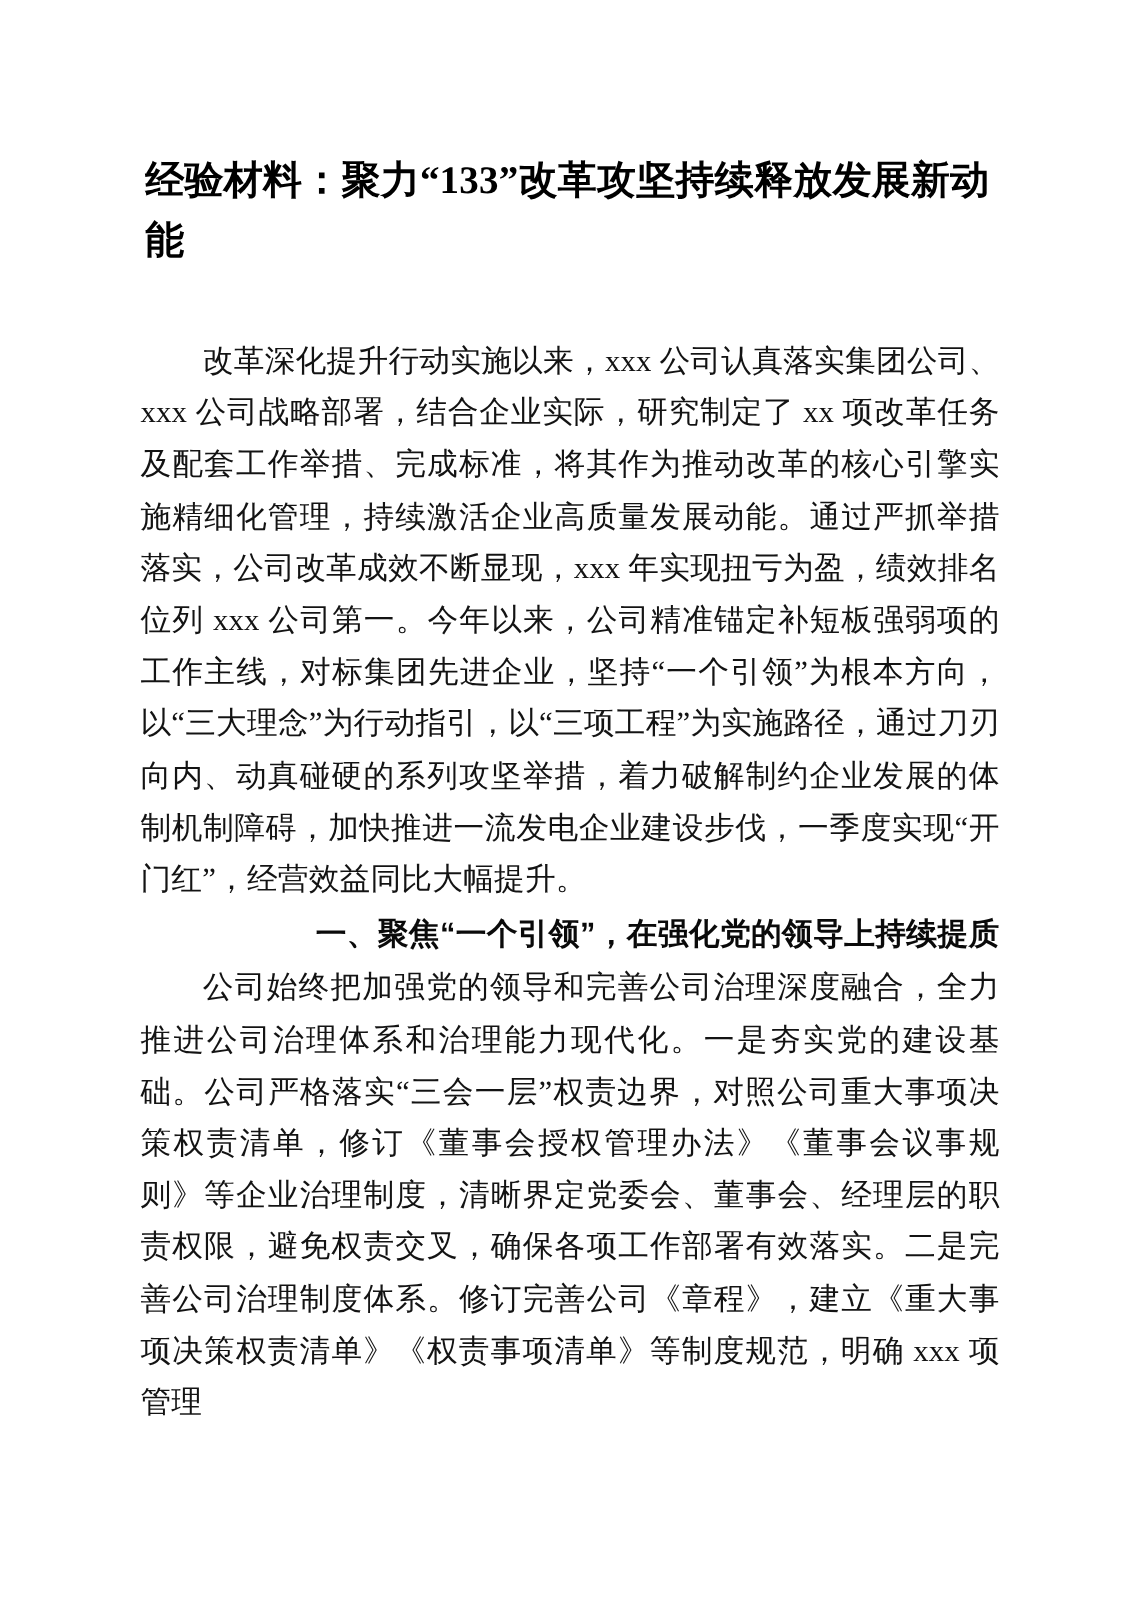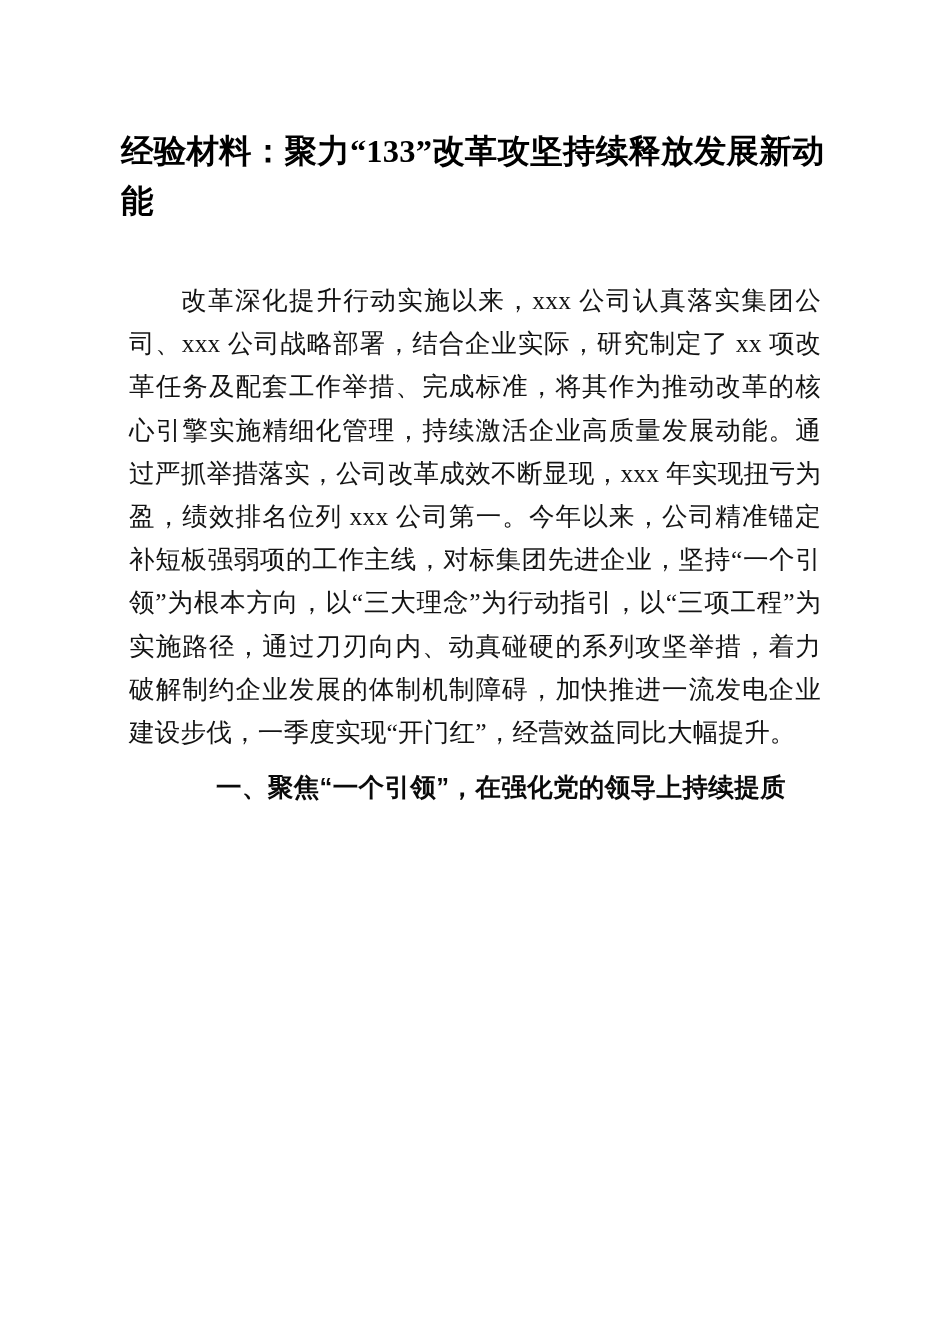--- a/index.html
+++ b/index.html
@@ -40,53 +40,54 @@
 
   
   .para {
     font-family: "Liberation Serif", "DejaVu Serif", serif;
     font-size: 25.6px;
     line-height: 43.2px;
     color: #131313;
     text-align: justify;
     text-justify: inter-character;
     text-indent: 52px;
-    margin: 12px;
+    margin: 0;
     letter-spacing: 0.15px;
     word-break: break-all;
   }
   .para.first {
     margin-top: 53px;
   }
   .para.after-heading {
     margin-top: 0px;
   }
 
   
   .section-heading {
     font-family: "Liberation Sans", "DejaVu Sans", sans-serif;
     font-weight: bold;
     font-size: 25.6px;
     line-height: 43.2px;
     color: #0a0a0a;
-    text-align: center;
+    text-align: right;
     text-indent: 52px;
     margin: 0;
     margin-top: 4px;
     letter-spacing: 0.3px;
     word-break: break-all;
   }
 </style>
 </head>
 <body>
 
 <div class="page">
   <div class="doc-body">
 
     <h1 class="doc-title" id="title-el">经验材料：聚力“133”改革攻坚持续释放发展新动能</h1>
 
     <p class="para first" id="p1">改革深化提升行动实施以来，xxx 公司认真落实集团公司、xxx 公司战略部署，结合企业实际，研究制定了 xx 项改革任务及配套工作举措、完成标准，将其作为推动改革的核心引擎实施精细化管理，持续激活企业高质量发展动能。通过严抓举措落实，公司改革成效不断显现，xxx 年实现扭亏为盈，绩效排名位列 xxx 公司第一。今年以来，公司精准锚定补短板强弱项的工作主线，对标集团先进企业，坚持“一个引领”为根本方向，以“三大理念”为行动指引，以“三项工程”为实施路径，通过刀刃向内、动真碰硬的系列攻坚举措，着力破解制约企业发展的体制机制障碍，加快推进一流发电企业建设步伐，一季度实现“开门红”，经营效益同比大幅提升。</p>
 
     <p class="section-heading" id="h1">一、聚焦“一个引领”，在强化党的领导上持续提质</p>
 
+    <p class="para after-heading" id="p2">公司始终把加强党的领导和完善公司治理深度融合，全力推进公司治理体系和治理能力现代化。一是夯实党的建设基础。公司严格落实“三会一层”权责边界，对照公司重大事项决策权责清单，修订《董事会授权管理办法》《董事会议事规则》等企业治理制度，清晰界定党委会、董事会、经理层的职责权限，避免权责交叉，确保各项工作部署有效落实。二是完善公司治理制度体系。修订完善公司《章程》，建立《重大事项决策权责清单》《权责事项清单》等制度规范，明确 xxx 项管理</p>
 
   </div>
 </div>
 
 </body></html>

